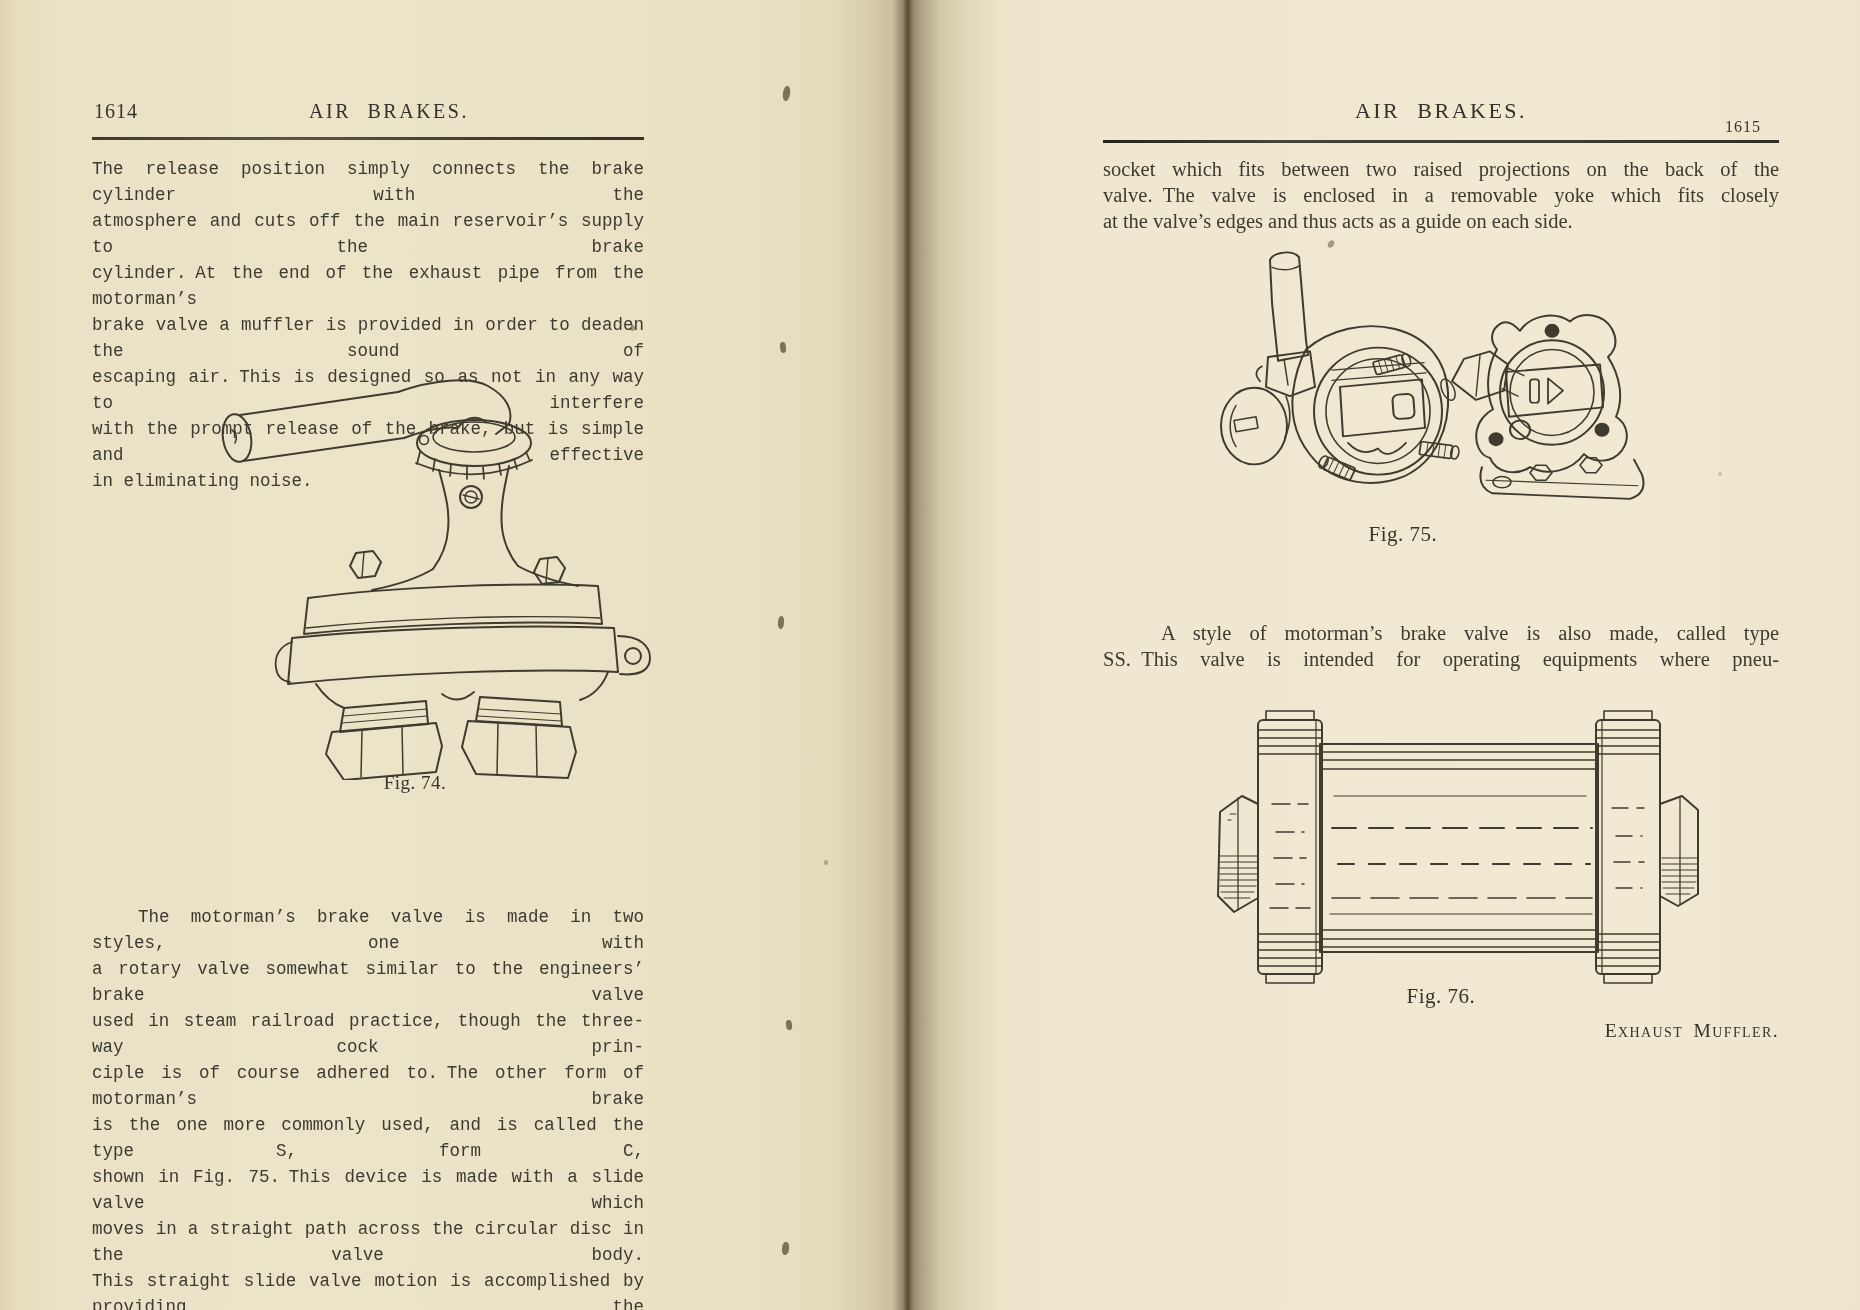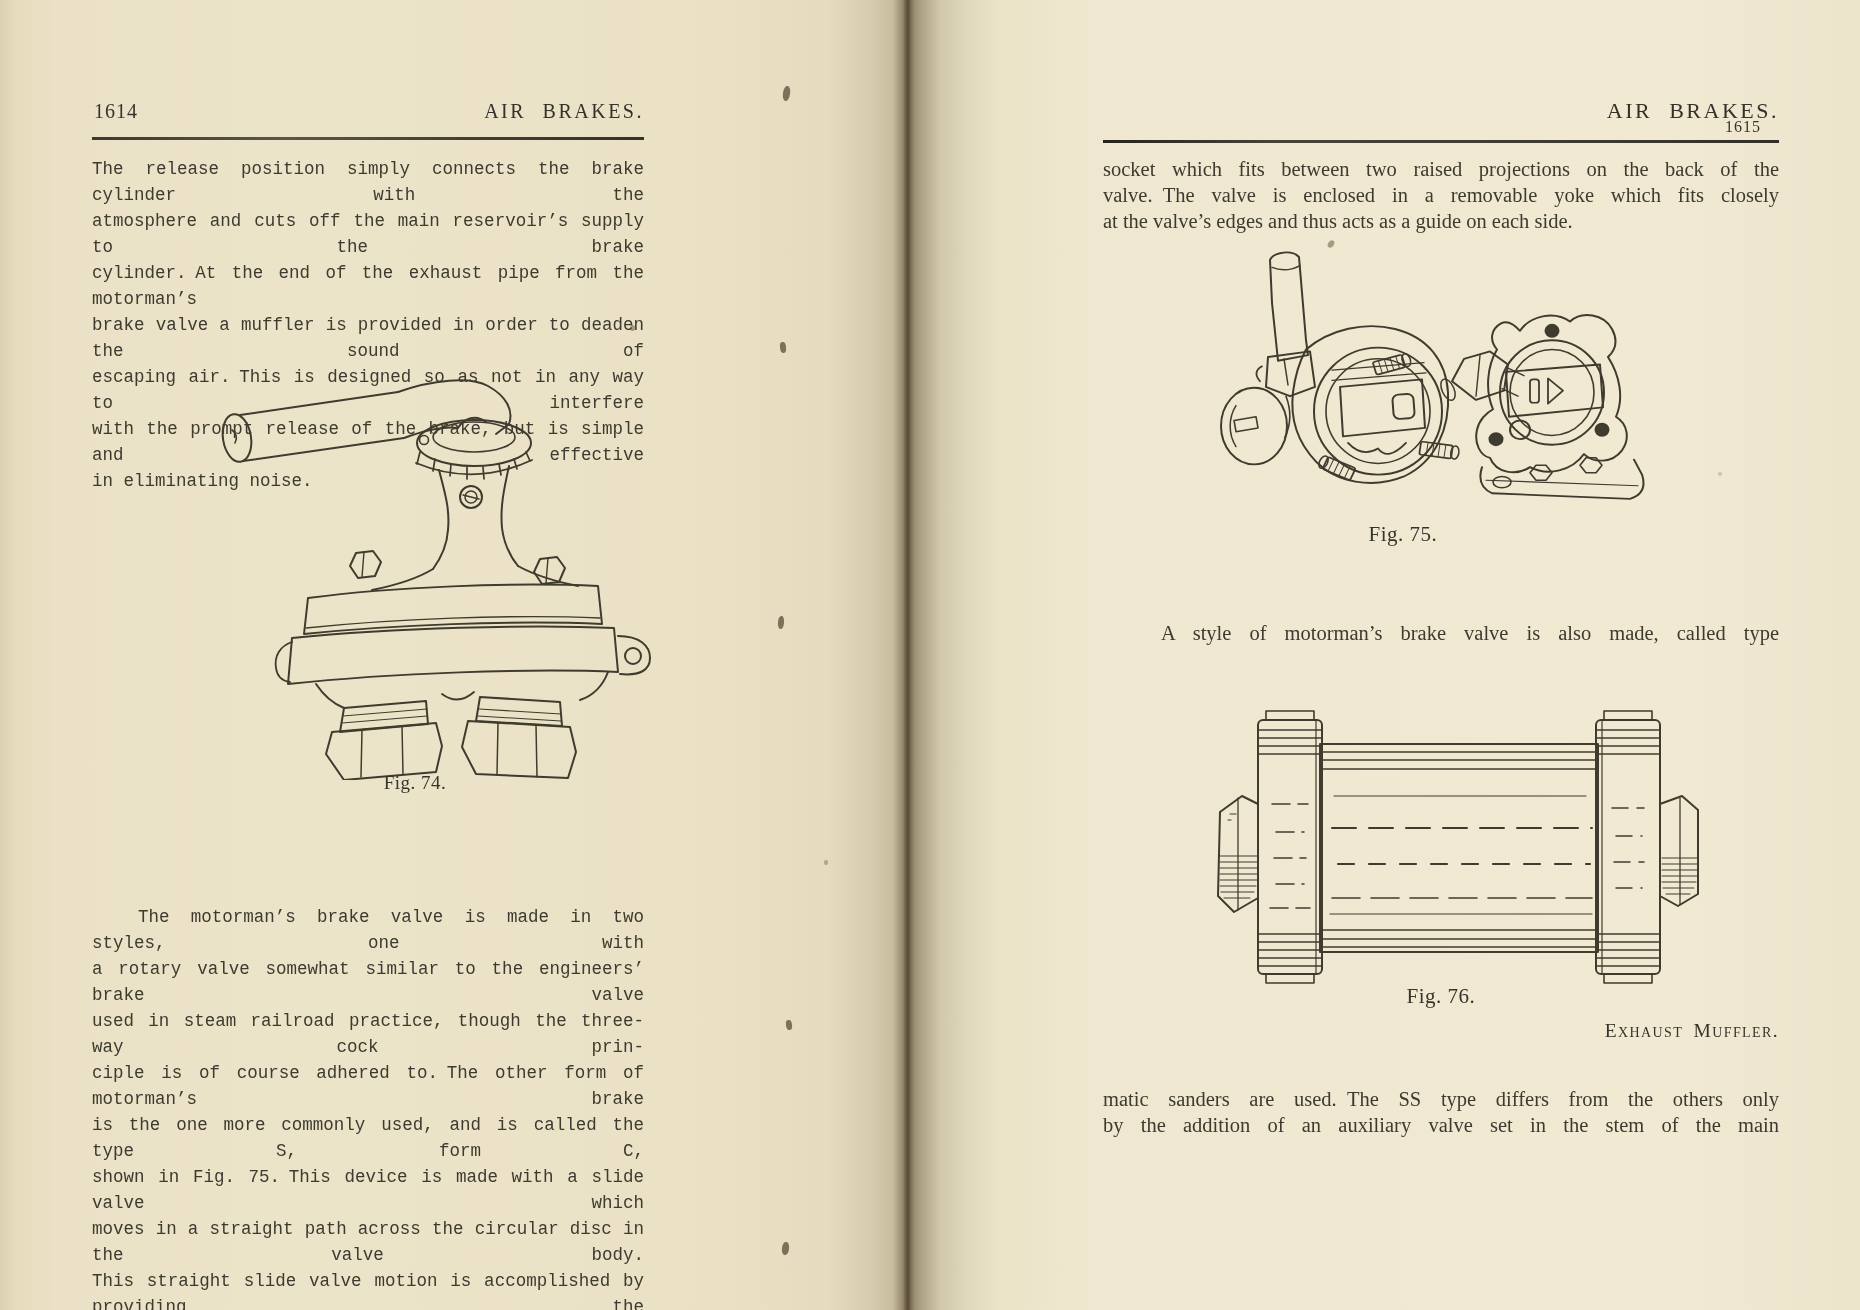--- a/index.html
+++ b/index.html
@@ -24,21 +24,21 @@
   .crease-line{
     position:absolute;left:903px;top:0;width:11px;height:1310px;pointer-events:none;
     background:linear-gradient(90deg,rgba(58,46,26,0) 0%,rgba(52,40,22,0.55) 45%,rgba(52,40,22,0.15) 75%,rgba(52,40,22,0) 100%);
   }
   .header{position:absolute;height:30px;}
   .hdr-left{left:92px;top:100px;width:552px;}
   .hdr-right{left:1103px;top:98px;width:676px;}
   .pageno{position:absolute;top:0;font-size:20px;letter-spacing:1px;color:#37342c;}
   .hdr-left .pageno{left:2px;}
   .hdr-right .pageno{right:18px;font-size:16px;margin-top:20px;}
-  .runhead{position:absolute;left:0;right:0;text-align:right;font-size:20px;letter-spacing:2.5px;word-spacing:9px;color:#34312a;}
+  .runhead{position:absolute;left:0;right:0;text-align:center;font-size:20px;letter-spacing:2.5px;word-spacing:9px;color:#34312a;}
   .hdr-left .runhead{margin-left:42px;}
   .hdr-right .runhead{font-size:22px;}
   .rule{position:absolute;height:2.5px;}
   .rule-left{left:92px;top:137px;width:552px;background:linear-gradient(90deg,#3c3930,#5a564b 35%,#413e34 70%,#35322a);}
   .rule-right{left:1103px;top:140px;width:676px;background:linear-gradient(90deg,#26231c,#474335 25%,#3c3930 75%,#332f27);}
   .para{position:absolute;}
   .page-left .para{left:92px;width:552px;font-size:17.5px;line-height:26px;font-family:Liberation Mono, monospace;}
   .page-right .para{left:1103px;width:676px;font-size:20.5px;line-height:26px;}
   .tline{text-align:justify;text-align-last:justify;white-space:normal;}
   .tline.nojust{text-align-last:left;}
@@ -238,20 +238,21 @@
         <path d="M340 244 l6 -8 10 0 6 8 -6 8 -10 0 Z" stroke-width="1.6"></path>
         <path d="M390 236 l6 -8 10 0 6 8 -6 8 -10 0 Z" stroke-width="1.6"></path>
         <path d="M296 252 L448 258" stroke-width="1.2"></path>
       </g>
     </svg>
 
     <div class="cap cap-fig-75" style="left:157px;">Fig. 75.</div>
 
     <div class="para" style="left:195px;top:620px">
         <div class="tline indent">A style of motorman’s brake valve is also made, called type</div>
+        <div class="tline">SS. This valve is intended for operating equipments where pneu-</div>
       </div>
 
     <svg class="fig" style="left:292px;top:708px;position:absolute;" width="515" height="278" viewBox="0 0 515 278">
       <g class="ink">
 
         <rect x="120" y="36" width="278" height="208"></rect>
         <path d="M120 44 H398 M120 52 H398 M122 61 H396" stroke-width="1.4"></path>
         <path d="M134 88 H386" stroke-width="1.2"></path>
         <path d="M132 120 H392" stroke-dasharray="24 13"></path>
         <path d="M138 156 H390" stroke-dasharray="16 15" stroke-width="2.2"></path>
@@ -282,24 +283,20 @@
 
         <path d="M460 96 L482 88 L498 102 L498 186 L478 198 L460 188 Z"></path>
         <path d="M480 90 V196" stroke-width="1.3"></path>
         <path d="M462 150 H497 M462 156 H497 M462 162 H497 M462 168 H497 M462 174 H496 M463 180 H494 M466 186 H490" stroke-width="1"></path>
       </g>
     </svg>
 
     <div class="cap cap-fig-76" style="left:195px;">Fig. 76.</div>
     <div class="cap cap-title-76" style="left:195px;text-align:right;">Exhaust Muffler.</div>
 
-    <div class="para" style="left:195px;top:1086px">
-        <div class="tline">matic sanders are used. The SS type differs from the others only</div>
-        <div class="tline">by the addition of an auxiliary valve set in the stem of the main</div>
-      </div>
   </div>
 
   <div class="gutter-shadow"></div>
   <div class="crease-line"></div>
   <div class="speck sp1"></div>
   <div class="speck sp2"></div>
   <div class="speck sp3"></div>
   <div class="speck sp4"></div>
   <div class="speck sp5"></div>
   <div class="speck sp6"></div>

